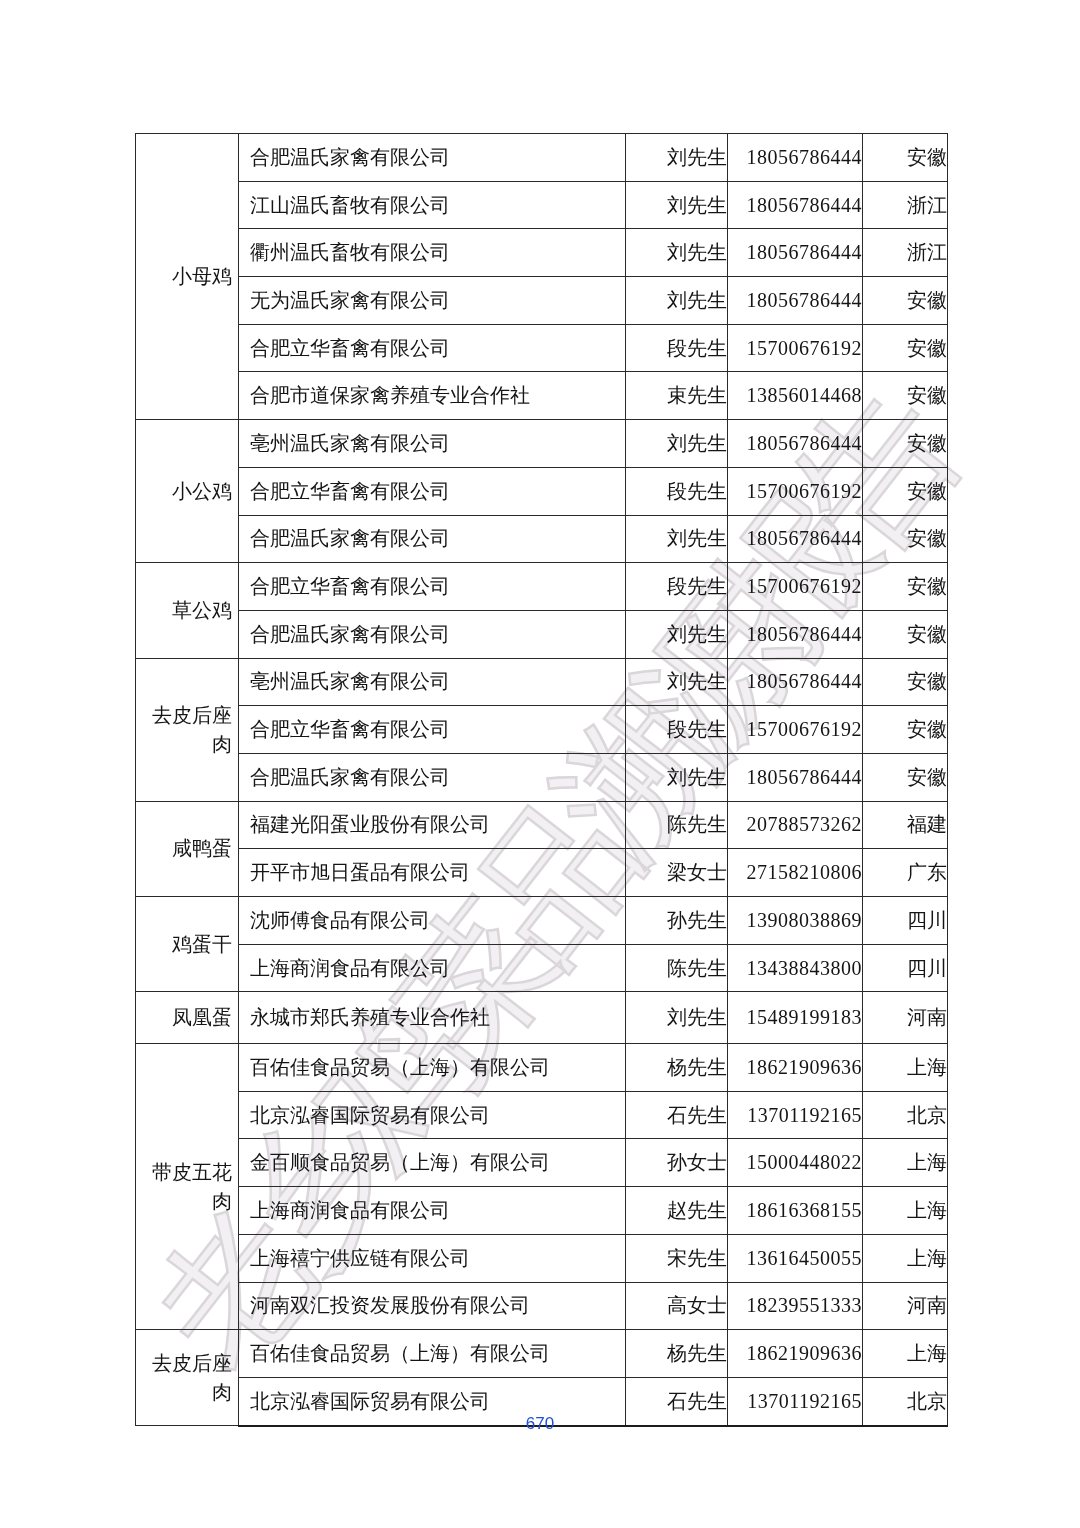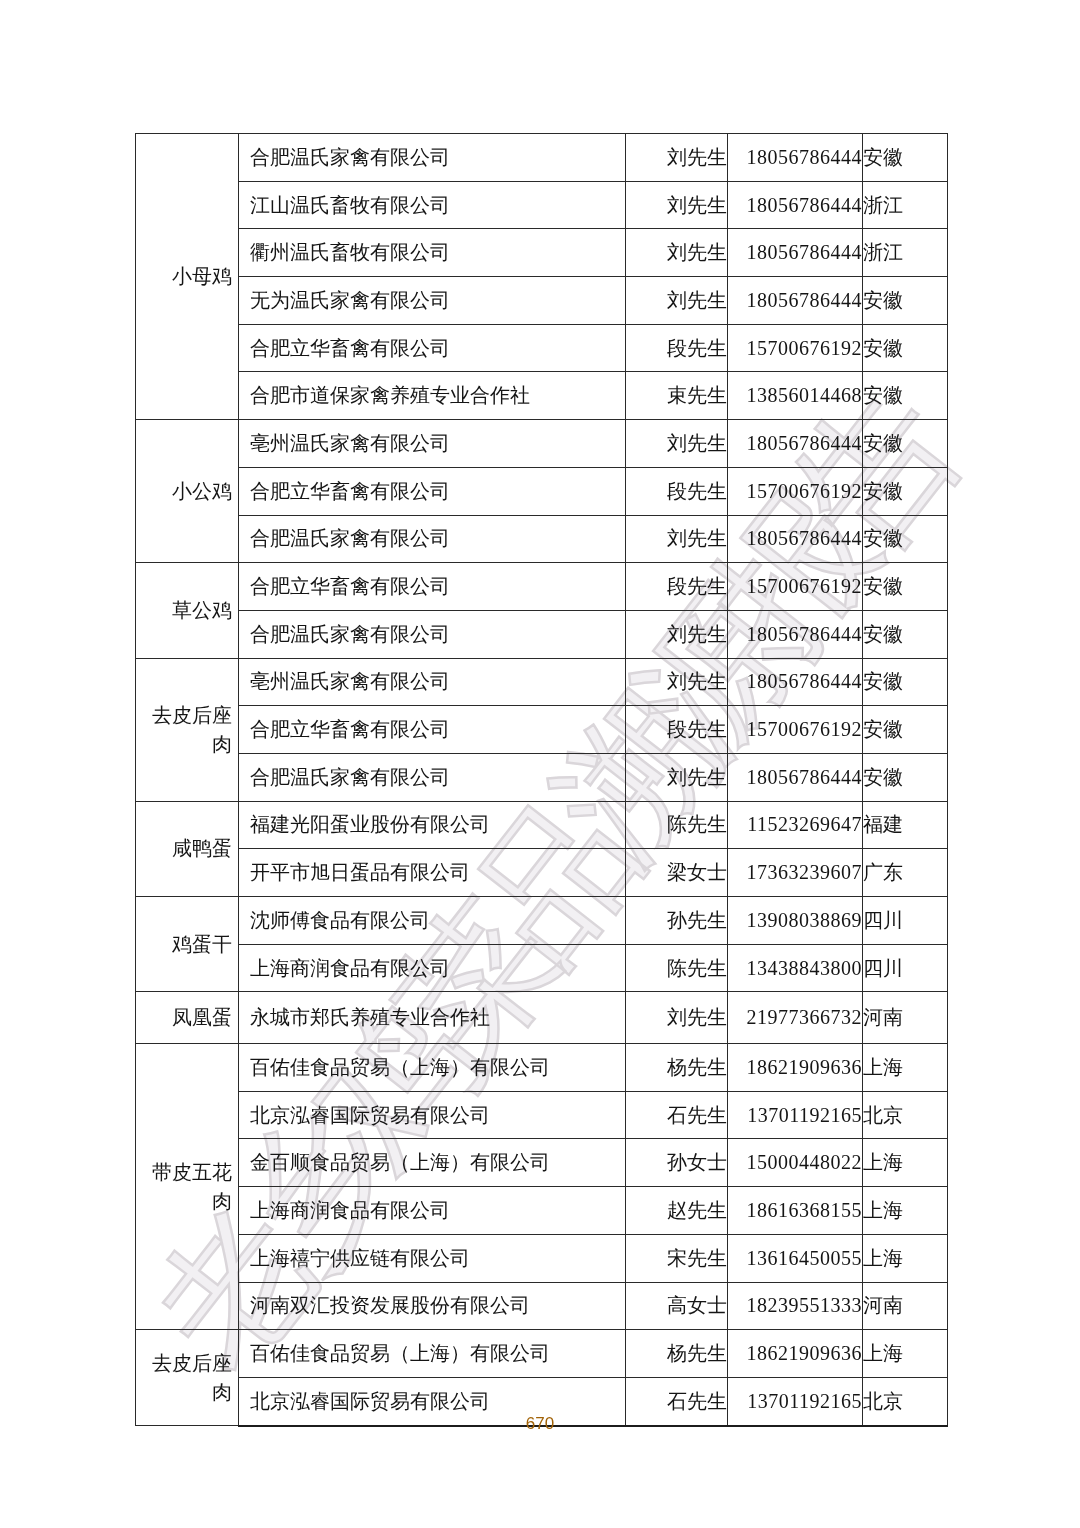--- a/index.html
+++ b/index.html
@@ -42,28 +42,28 @@
     line-height:1.45;
     padding:0;
     vertical-align:middle;
     background:transparent;
   }
   .supplier-table tr.last-row td{border-bottom:2px solid #1c1c1c;}
   td.col-category{text-align:right;padding:2px 6px;}
   td.col-company{text-align:left;padding-left:11px;padding-right:6px;}
   td.col-contact{text-align:right;}
   td.col-phone{text-align:right;letter-spacing:0.5px;}
-  td.col-province{text-align:left;}
+  td.col-province{text-align:right;}
   .page-number{
     position:absolute;
     left:0;right:0;top:1414px;
     text-align:center;
     font-family:"Liberation Sans","DejaVu Sans",sans-serif;
     font-size:17px;
-    color:#a16207;
+    color:#1d4ed8;
     z-index:2;
   }
 </style>
 </head>
 <body>
 
 <div class="page">
 
   <div class="watermark">老乡鸡菜品溯源报告</div>
 
@@ -161,47 +161,47 @@
         <tr>
           <td class="col-company">合肥温氏家禽有限公司</td>
           <td class="col-contact">刘先生</td>
           <td class="col-phone">18056786444</td>
           <td class="col-province">安徽</td>
         </tr>
         <tr>
           <td class="col-category" rowspan="2">咸鸭蛋</td>
           <td class="col-company">福建光阳蛋业股份有限公司</td>
           <td class="col-contact">陈先生</td>
-          <td class="col-phone">11523269647</td>
+          <td class="col-phone">20788573262</td>
           <td class="col-province">福建</td>
         </tr>
         <tr>
           <td class="col-company">开平市旭日蛋品有限公司</td>
           <td class="col-contact">梁女士</td>
-          <td class="col-phone">17363239607</td>
+          <td class="col-phone">27158210806</td>
           <td class="col-province">广东</td>
         </tr>
         <tr>
           <td class="col-category" rowspan="2">鸡蛋干</td>
           <td class="col-company">沈师傅食品有限公司</td>
           <td class="col-contact">孙先生</td>
           <td class="col-phone">13908038869</td>
           <td class="col-province">四川</td>
         </tr>
         <tr>
           <td class="col-company">上海商润食品有限公司</td>
           <td class="col-contact">陈先生</td>
           <td class="col-phone">13438843800</td>
           <td class="col-province">四川</td>
         </tr>
         <tr>
           <td class="col-category" rowspan="1">凤凰蛋</td>
           <td class="col-company">永城市郑氏养殖专业合作社</td>
           <td class="col-contact">刘先生</td>
-          <td class="col-phone">21977366732</td>
+          <td class="col-phone">15489199183</td>
           <td class="col-province">河南</td>
         </tr>
         <tr>
           <td class="col-category" rowspan="6">带皮五花肉</td>
           <td class="col-company">百佑佳食品贸易（上海）有限公司</td>
           <td class="col-contact">杨先生</td>
           <td class="col-phone">18621909636</td>
           <td class="col-province">上海</td>
         </tr>
         <tr>

